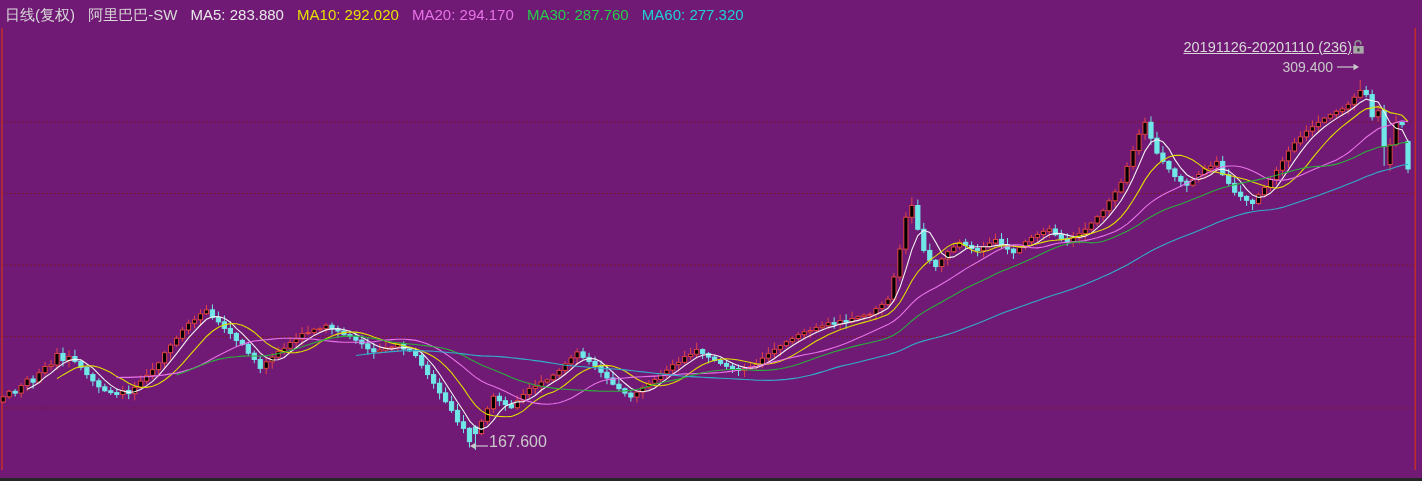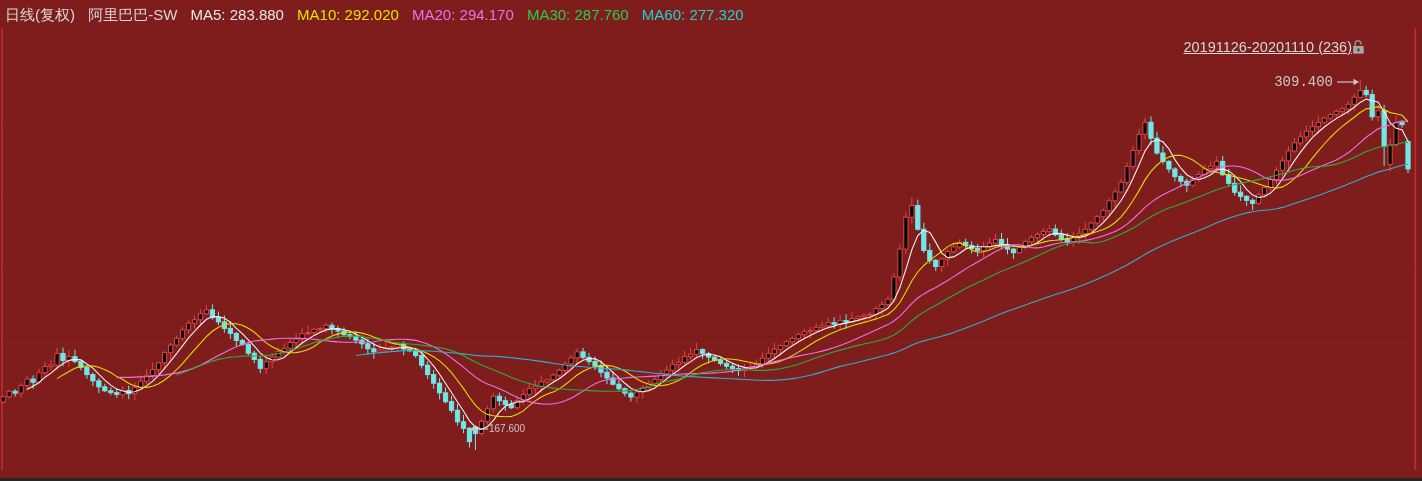--- a/index.html
+++ b/index.html
@@ -1,32 +1,32 @@
 <!DOCTYPE html>
 <html><head>
 <meta charset="utf-8">
 <style>
   html,body{margin:0;padding:0;background:#000;}
-  .screen{position:relative;width:1422px;height:481px;background:#7f1d1d;overflow:hidden;
+  .screen{position:relative;width:1422px;height:481px;background:#701a75;overflow:hidden;
           font-family:"Liberation Sans",sans-serif;}
   #chart-svg{position:absolute;left:0;top:0;}
   .hdr{position:absolute;left:5px;top:6px;font-size:15px;white-space:nowrap;letter-spacing:0;}
   .hdr span{margin-right:9px;}
   .t{color:#d8d8d8;}
   .ma5{color:#e8e8e8;}
   .ma10{color:#e3e300;}
   .ma20{color:#e873e8;}
   .ma30{color:#25cf4a;}
   .ma60{color:#1fd2d2;}
   .range-row{position:absolute;right:57px;top:39px;display:flex;align-items:center;}
   .rtext{color:#d8d8d8;font-size:14.5px;text-decoration:underline;cursor:pointer;}
-  .hi-ann{position:absolute;right:62px;top:74px;display:flex;align-items:center;gap:3px;
-          color:#c9c9c9;font-size:14px;font-family:Liberation Mono, monospace;}
-  .lo-ann{position:absolute;left:469px;top:423px;color:#c9c9c9;font-size:10px;
-          display:flex;align-items:center;}
+  .hi-ann{position:absolute;right:62px;top:59px;display:flex;align-items:center;gap:3px;
+          color:#c9c9c9;font-size:14px;}
+  .lo-ann{position:absolute;left:469px;top:433px;color:#c9c9c9;font-size:16px;
+          display:flex;align-items:flex-end;}
   .bottom-edge{position:absolute;left:0;bottom:0;width:1422px;height:3px;background:#262626;}
 </style>
 </head>
 <body>
 
 <div class="screen">
 
   <svg id="chart-svg" width="1422" height="481">
       <line x1="2" y1="122" x2="1415" y2="122" stroke="#7d1414" stroke-width="1" stroke-dasharray="1.5 2.5"></line>
       <line x1="2" y1="193.5" x2="1415" y2="193.5" stroke="#7d1414" stroke-width="1" stroke-dasharray="1.5 2.5"></line>

